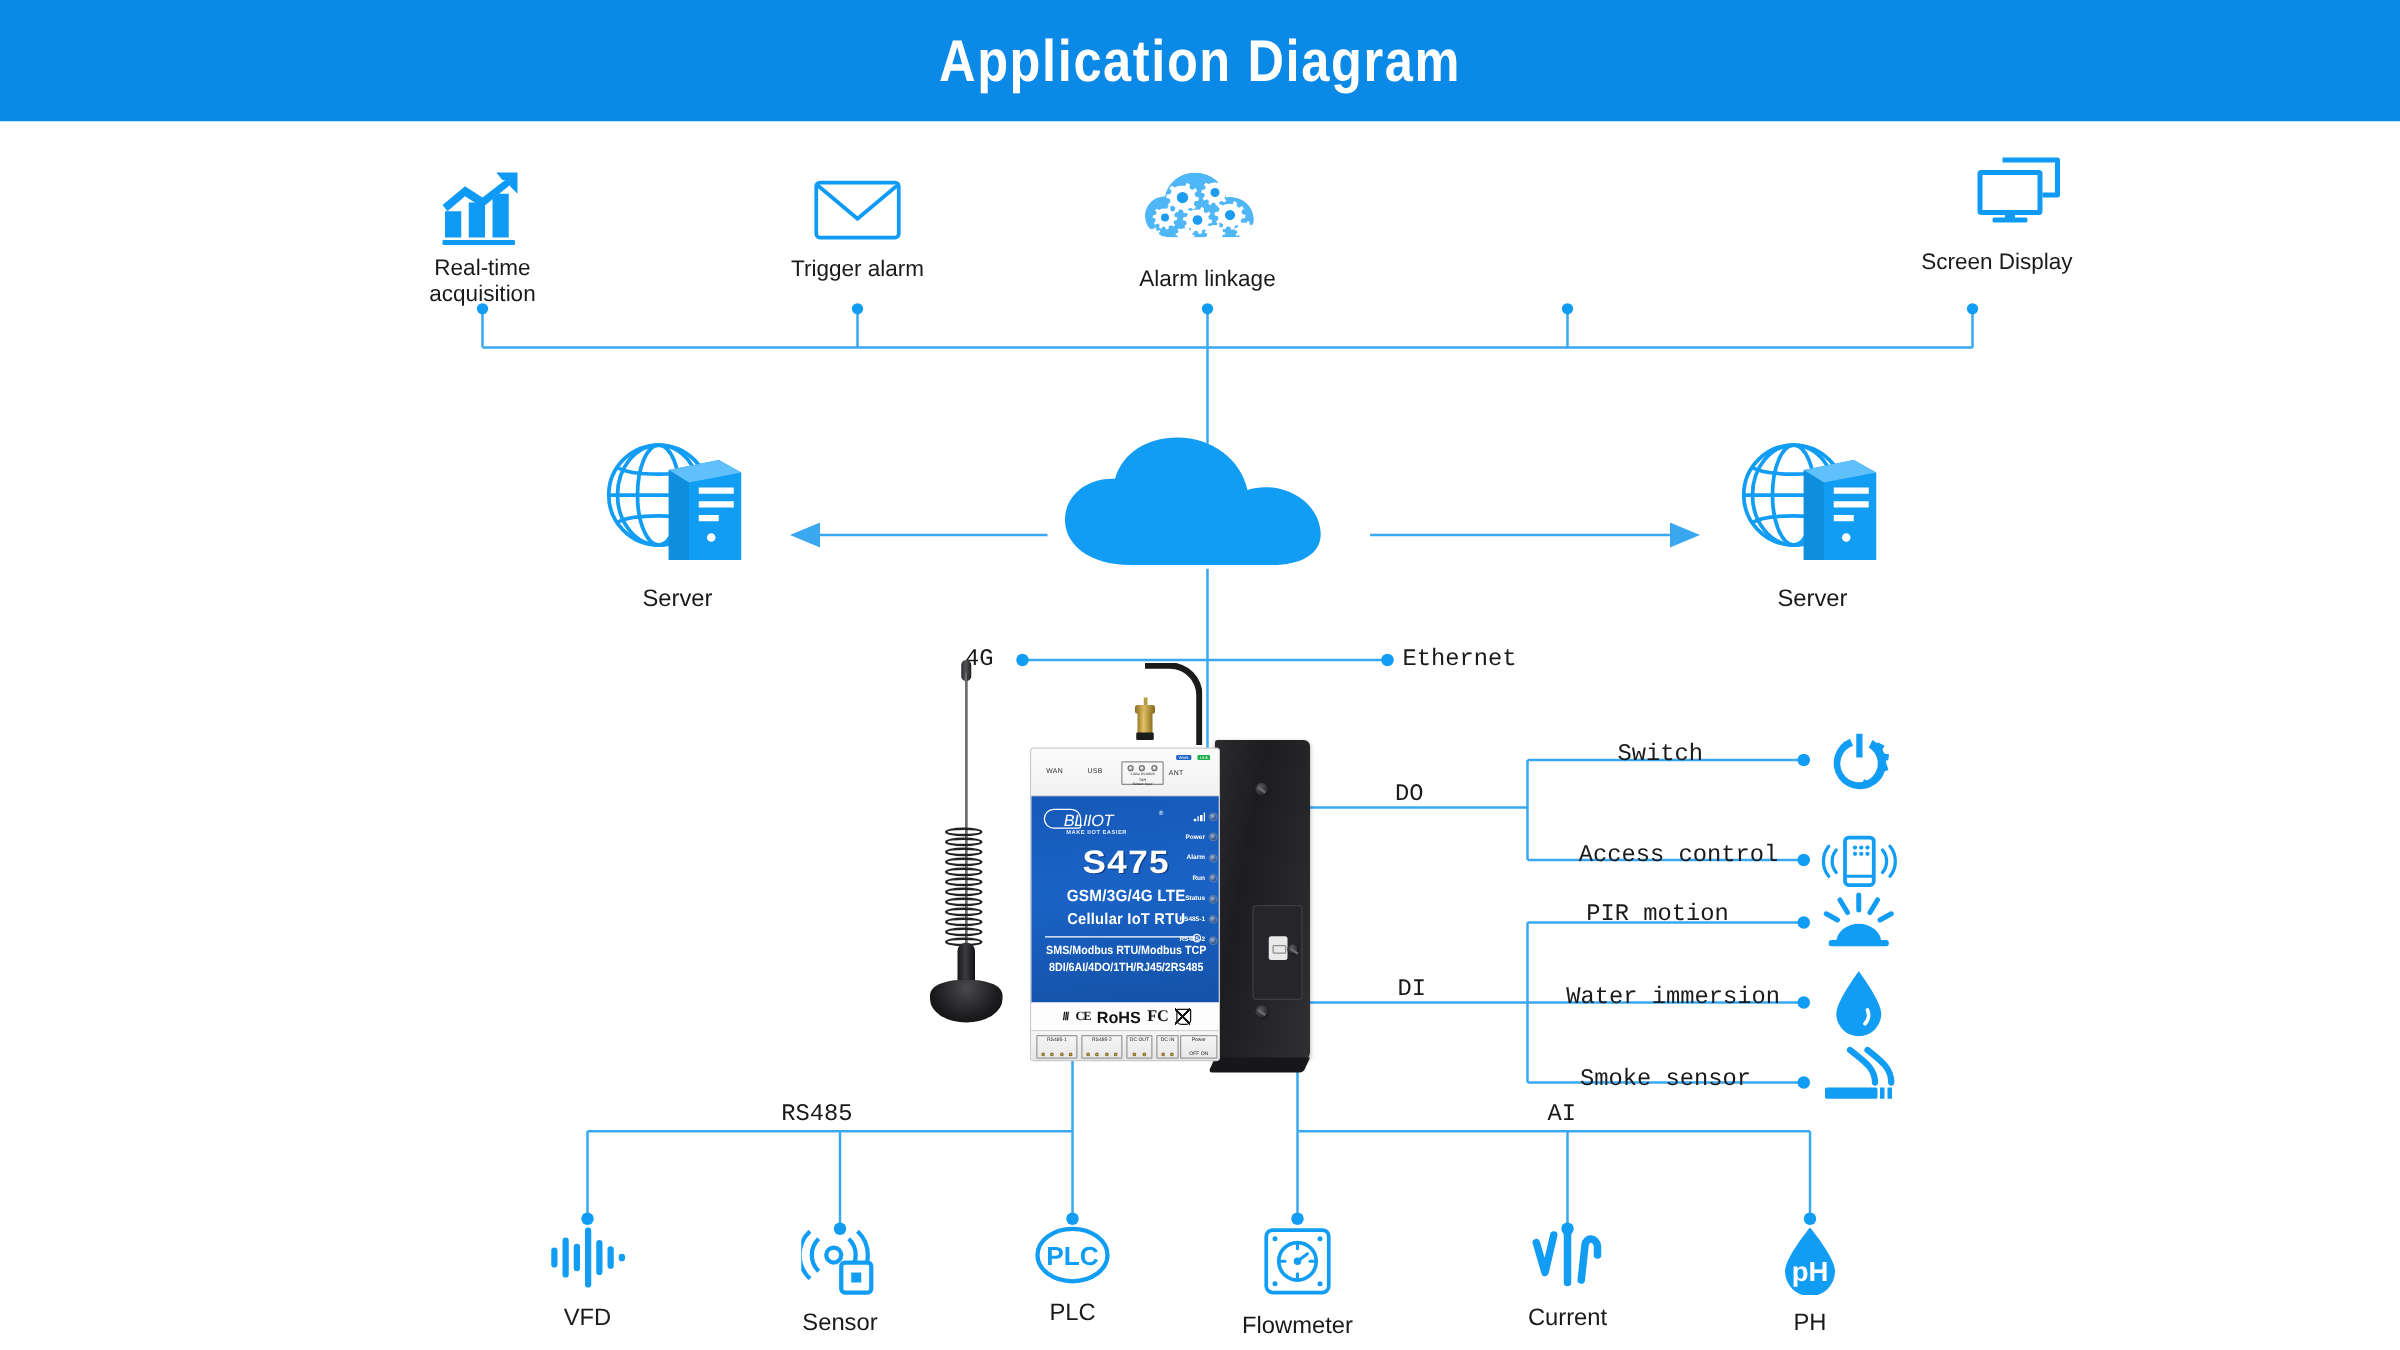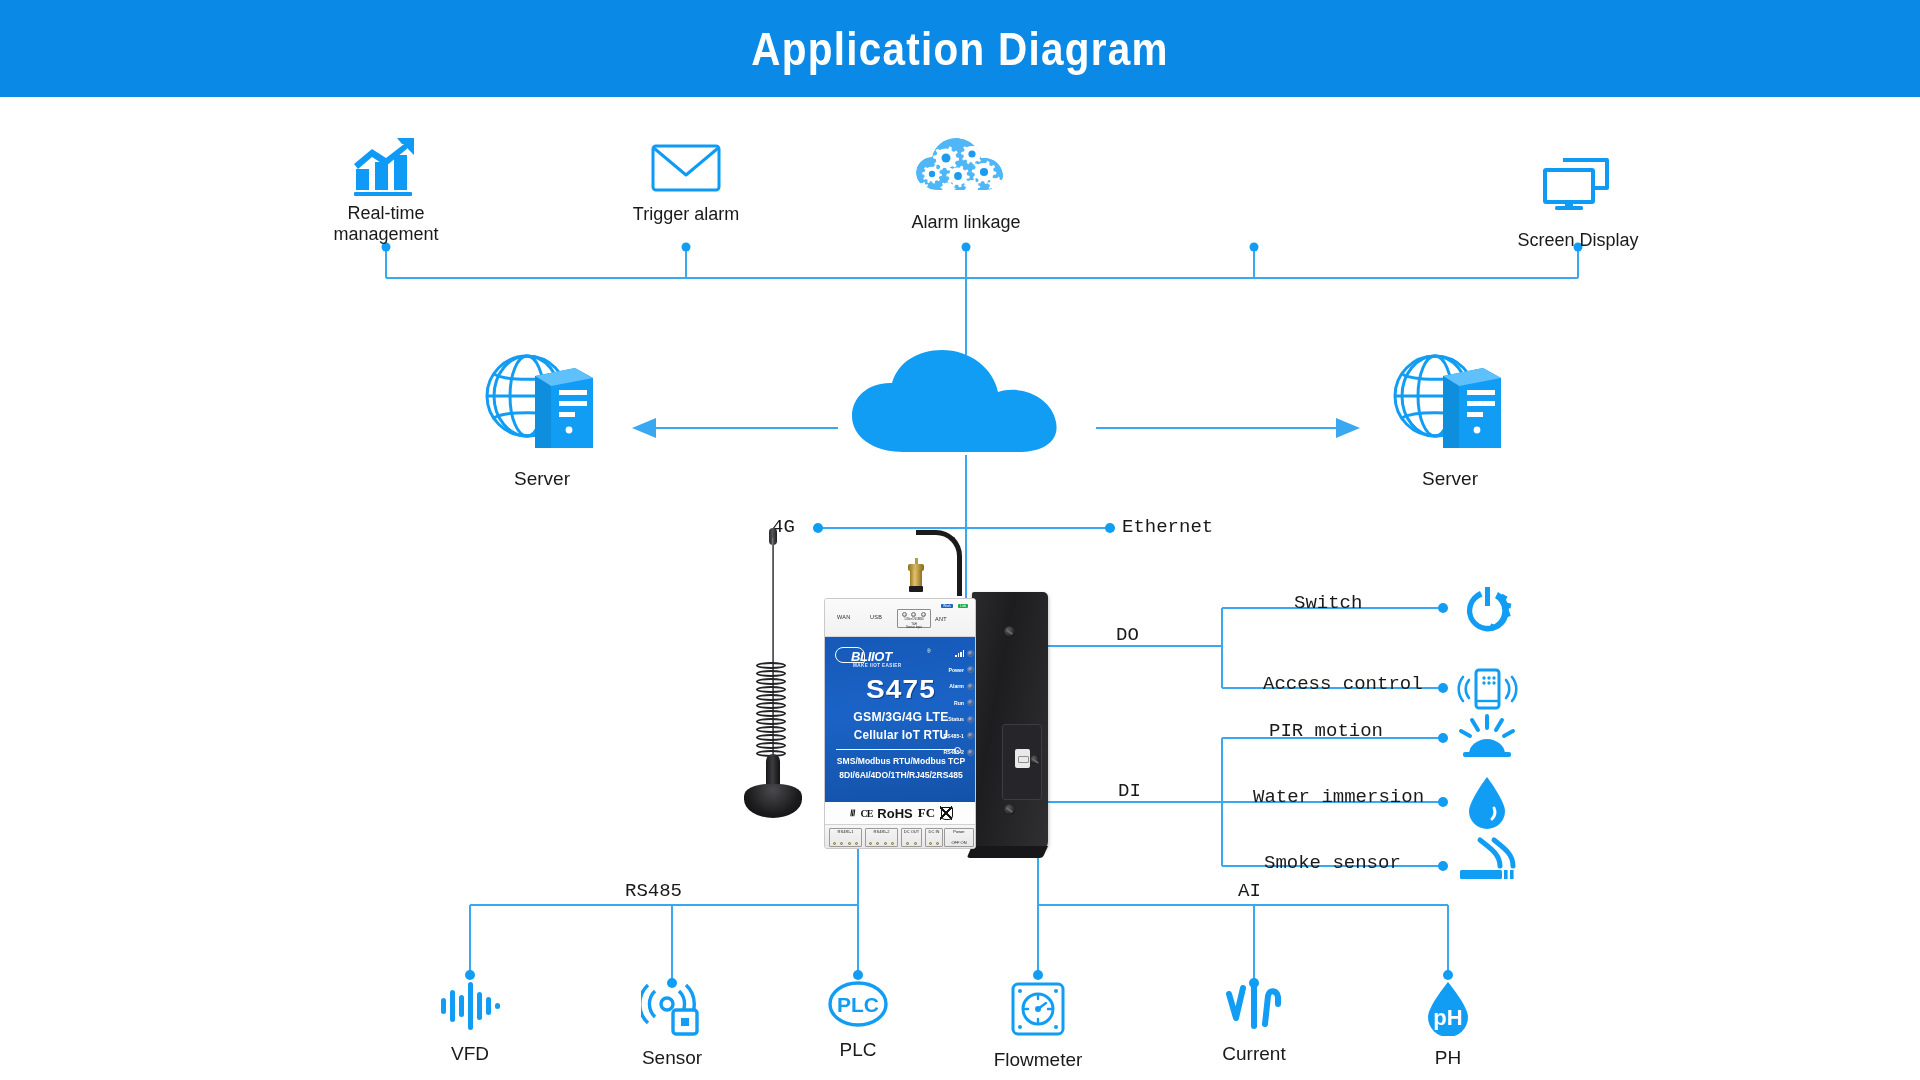--- a/index.html
+++ b/index.html
@@ -167,21 +167,21 @@
     left: 0; top: 38px;
     width: 152px; height: 165px;
     background: linear-gradient(175deg,#1659b8 0%, #1a63c6 45%, #1452a8 100%);
   }
   .brand-wrap {
     position:absolute; left:10px; top:9px;
     width:90px; height:26px;
   }
   .brand-name {
     position:absolute; left:16px; top:3px;
-    color:#ffffff; font-size:13px; font-weight:bold; font-style:italic;
+    color:#ffffff; font-size:13px; font-weight:normal; font-style:italic;
     letter-spacing:-.3px;
     font-family:"Liberation Sans","DejaVu Sans",sans-serif;
   }
   .brand-sub {
     position:absolute; left:18px; top:17px;
     color:#dfe9ff; font-size:4.6px; font-weight:bold; letter-spacing:.4px;
     font-family:"Liberation Sans","DejaVu Sans",sans-serif;
   }
   .brand-cloud {
     position:absolute; left:0px; top:1px;
@@ -462,21 +462,21 @@
           <rect x="6" y="33" width="13" height="21"></rect>
           <rect x="25" y="26" width="13" height="28"></rect>
           <rect x="44" y="19" width="13" height="35"></rect>
           <rect x="4" y="56" width="58" height="4" rx="1"></rect>
           <path d="M4 28 L22 13 L36 22 L58 5 L58 12 L36 30 L22 21 L8 33 Z"></path>
           <path d="M47 2 L64 2 L64 19 L58 13 L58 8 L52 8 Z"></path>
         </g>
       </svg>
     </span>
     <span class="lbl">Real-time
-management</span>
+acquisition</span>
   </div>
 
   <div class="node top-node" style="left:606px; top:140px; width:160px;">
     <span class="icon">
       <svg width="74" height="56" viewBox="0 0 74 56" xmlns="http://www.w3.org/2000/svg">
         <rect x="4" y="6" width="66" height="44" rx="3" fill="#ffffff" stroke="#0f9bf5" stroke-width="3"></rect>
         <path d="M6 9 L37 35 L68 9" fill="none" stroke="#0f9bf5" stroke-width="3" stroke-linecap="round" stroke-linejoin="round"></path>
       </svg>
     </span>
     <span class="lbl" style="margin-top:4px;">Trigger alarm</span>
@@ -538,21 +538,21 @@
             <circle cx="44" cy="42" r="3.9"></circle>
             <circle cx="70" cy="38" r="4.1"></circle>
           </g>
         </g>
       </svg>
     </span>
     <span class="lbl" style="margin-top:12px;">Alarm linkage</span>
   </div>
 
 
-  <div class="node top-node" style="left:1498px; top:156px; width:160px;">
+  <div class="node top-node" style="left:1498px; top:124px; width:160px;align-items:flex-end;">
     <span class="icon">
       <svg width="82" height="56" viewBox="0 0 82 56" xmlns="http://www.w3.org/2000/svg">
         <g fill="none" stroke="#0f9bf5" stroke-width="4" stroke-linejoin="round">
           <path d="M26 4 L70 4 L70 32 L58 32"></path>
           <rect x="8" y="14" width="48" height="32" rx="1"></rect>
         </g>
         <g fill="#0f9bf5">
           <rect x="28" y="46" width="8" height="5"></rect>
           <rect x="18" y="50" width="28" height="4" rx="1.5"></rect>
         </g>

